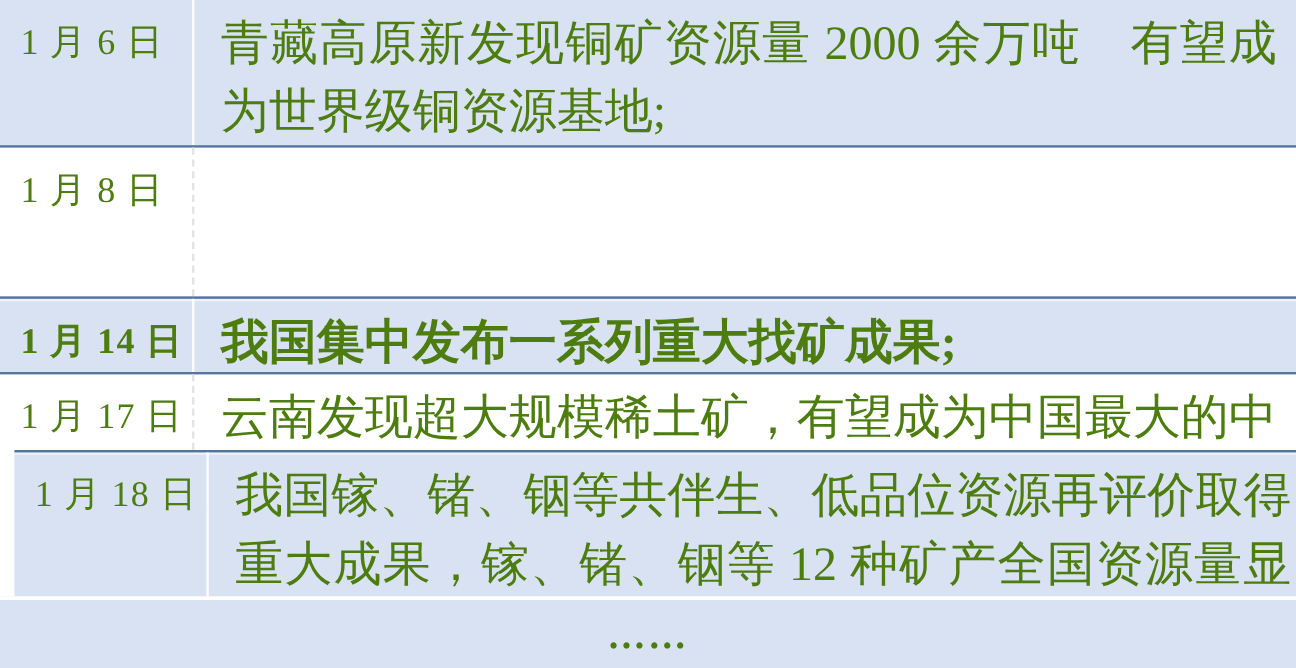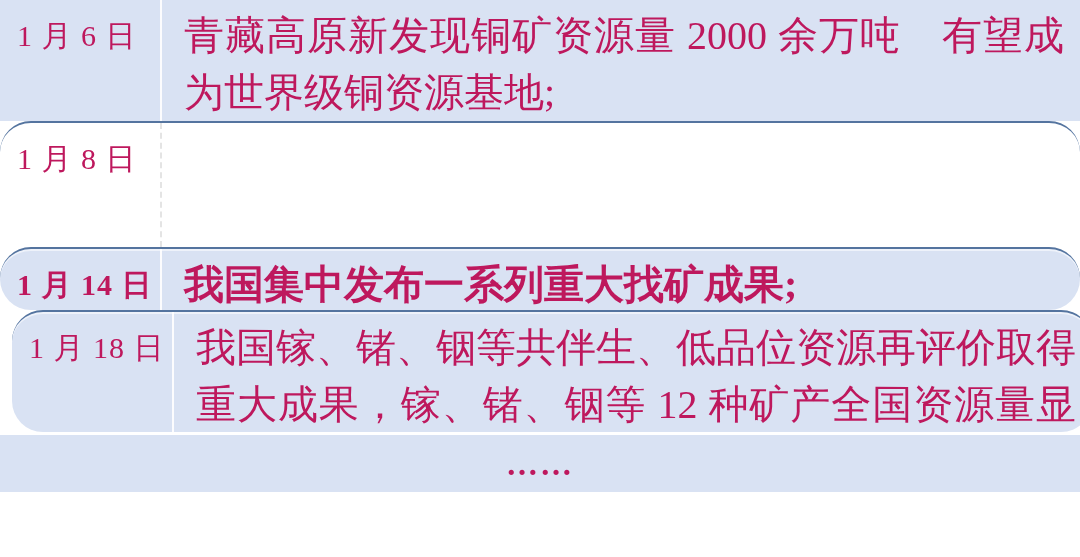--- a/index.html
+++ b/index.html
@@ -7,40 +7,39 @@
     padding: 0;
     background: #ffffff;
   }
   .page {
     position: relative;
     width: 1080px;
     height: 557px;
     background: #ffffff;
     overflow: hidden;
     font-family: "Liberation Serif", "DejaVu Serif", serif;
-    color: #be185d;
+    color: #4d7c0f;
   }
   .timeline-table {
     display: flex;
     flex-direction: column;
     width: 100%;
     height: 100%;
   }
   .row {
     display: flex;
     flex-direction: row;
     box-sizing: border-box;
     width: 100%;
   }
   .row.bg-blue  { background: #d9e2f3; }
   .row.bg-white { background: #ffffff; }
   .row.sep-dark {
     border-top: 2px solid #54749f;
     box-shadow: inset 0 2px 0 rgba(255,255,255,0.55);
-    border-radius: 31px;
   }
   .row.sep-white {
     border-top: 3px solid #ffffff;
   }
   .r1 { height: 121px; }
   .r2 { height: 126px; }
   .r3 { height: 63px; font-weight: bold; }
   .r4 { height: 65px; }
   .r5 { height: 122px; margin-left: 12px; }
   .r6 { height: 60px; }
@@ -91,20 +90,24 @@
 
     <div class="row r2 bg-white sep-dark">
       <div class="date-cell">1 月 8 日</div>
     </div>
 
     <div class="row r3 bg-blue sep-dark">
       <div class="date-cell">1 月 14 日</div>
       <div class="event-cell">我国集中发布一系列重大找矿成果;</div>
     </div>
 
+    <div class="row r4 bg-white sep-dark">
+      <div class="date-cell">1 月 17 日</div>
+      <div class="event-cell">云南发现超大规模稀土矿，有望成为中国最大的中重稀土矿床;</div>
+    </div>
 
     <div class="row r5 bg-blue sep-dark">
       <div class="date-cell">1 月 18 日</div>
       <div class="event-cell">我国镓、锗、铟等共伴生、低品位资源再评价取得重大成果，镓、锗、铟等 12 种矿产全国资源量显著增加;</div>
     </div>
 
     <div class="row r6 bg-blue sep-white">
       <div class="ellipsis-cell">……</div>
     </div>
 

